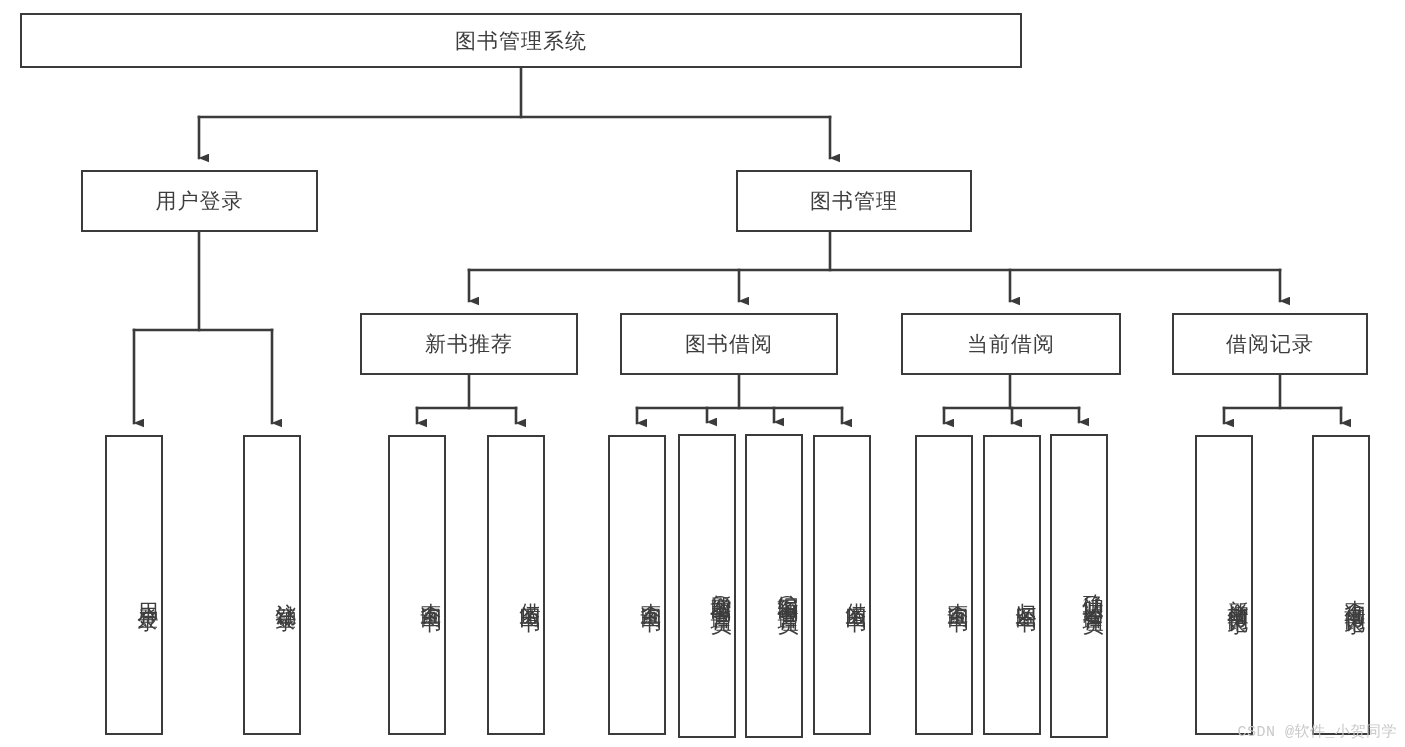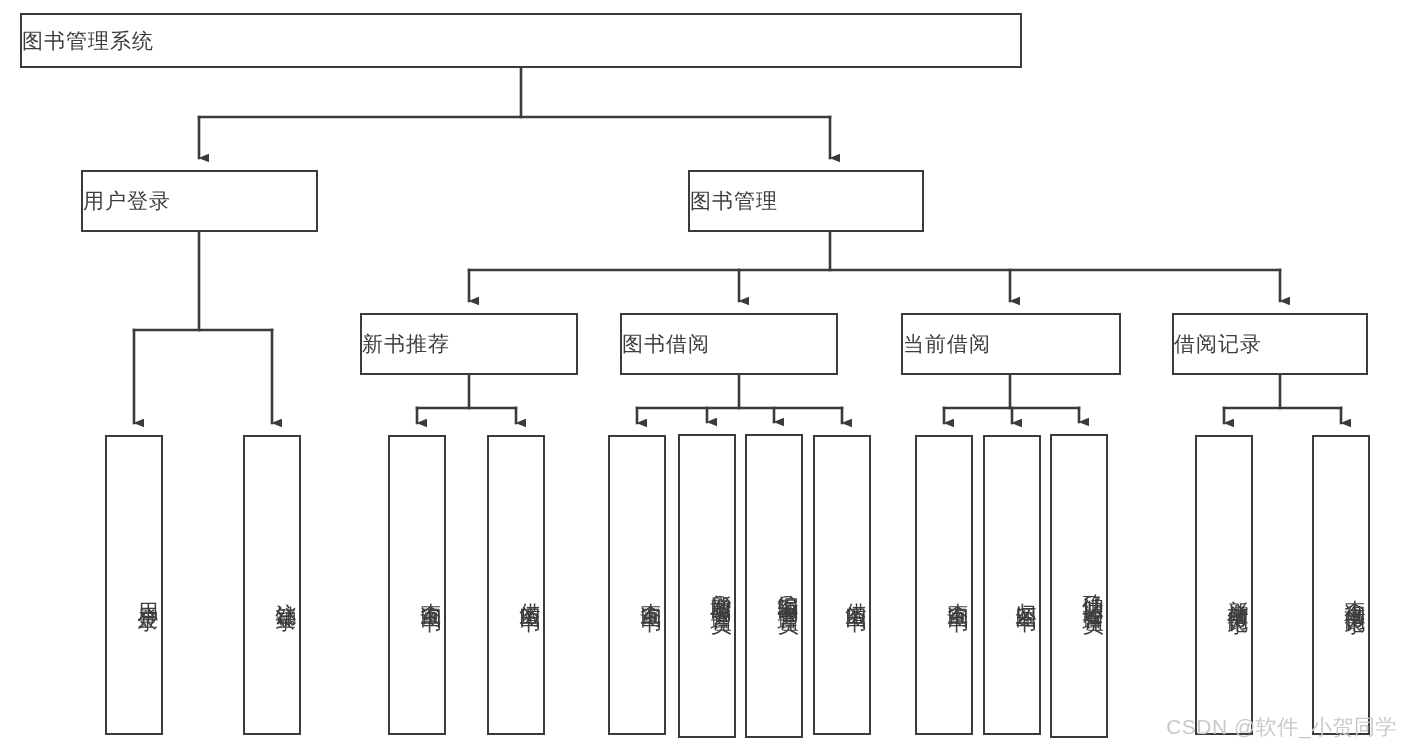--- a/index.html
+++ b/index.html
@@ -24,21 +24,21 @@
     pointer-events: none;
   }
   .node {
     position: absolute;
     box-sizing: border-box;
     border: 2.5px solid #3b3b3b;
     background: #ffffff;
     color: #3d3d3d;
     display: flex;
     align-items: center;
-    justify-content: flex-start;
+    justify-content: center;
     text-align: center;
     z-index: 2;
   }
   .node.h {
     
     font-size: 21px;
     line-height: 1.2;
     letter-spacing: 1px;
   }
   .node.v {
@@ -52,26 +52,26 @@
     justify-content: center;
     padding-top: 14px;
   }
   .node.v.tall {
     padding-top: 8px;
   }
   .watermark {
     position: absolute;
     right: 8px;
     bottom: 6px;
-    font-size: 21px;
+    font-size: 15px;
     color: #c9c9c9;
     letter-spacing: 0.5px;
     z-index: 5;
     white-space: nowrap;
-    font-family: Liberation Sans, sans-serif;
+    font-family: Liberation Mono, monospace;
   }
 </style>
 </head>
 <body>
 
 <div id="canvas">
 
   <svg id="wires" viewBox="0 0 1405 747">
     <defs>
       <marker id="arrowhead" markerWidth="9" markerHeight="11" refX="4.5" refY="10.4" orient="auto" markerUnits="userSpaceOnUse">
@@ -122,21 +122,21 @@
     </g>
   </svg>
 
   <div class="node h" style="left:20px; top:13px; width:1002px; height:55px;">
     <span>图书管理系统</span>
   </div>
 
   <div class="node h" style="left:81px; top:170px; width:237px; height:62px;">
     <span>用户登录</span>
   </div>
-  <div class="node h" style="left:688px; top:170px; width:236px; height:62px;">
+  <div class="node h" style="left:736px; top:170px; width:236px; height:62px;">
     <span>图书管理</span>
   </div>
 
   <div class="node h" style="left:360px; top:313px; width:218px; height:62px;">
     <span>新书推荐</span>
   </div>
   <div class="node h" style="left:620px; top:313px; width:218px; height:62px;">
     <span>图书借阅</span>
   </div>
   <div class="node h" style="left:901px; top:313px; width:220px; height:62px;">

